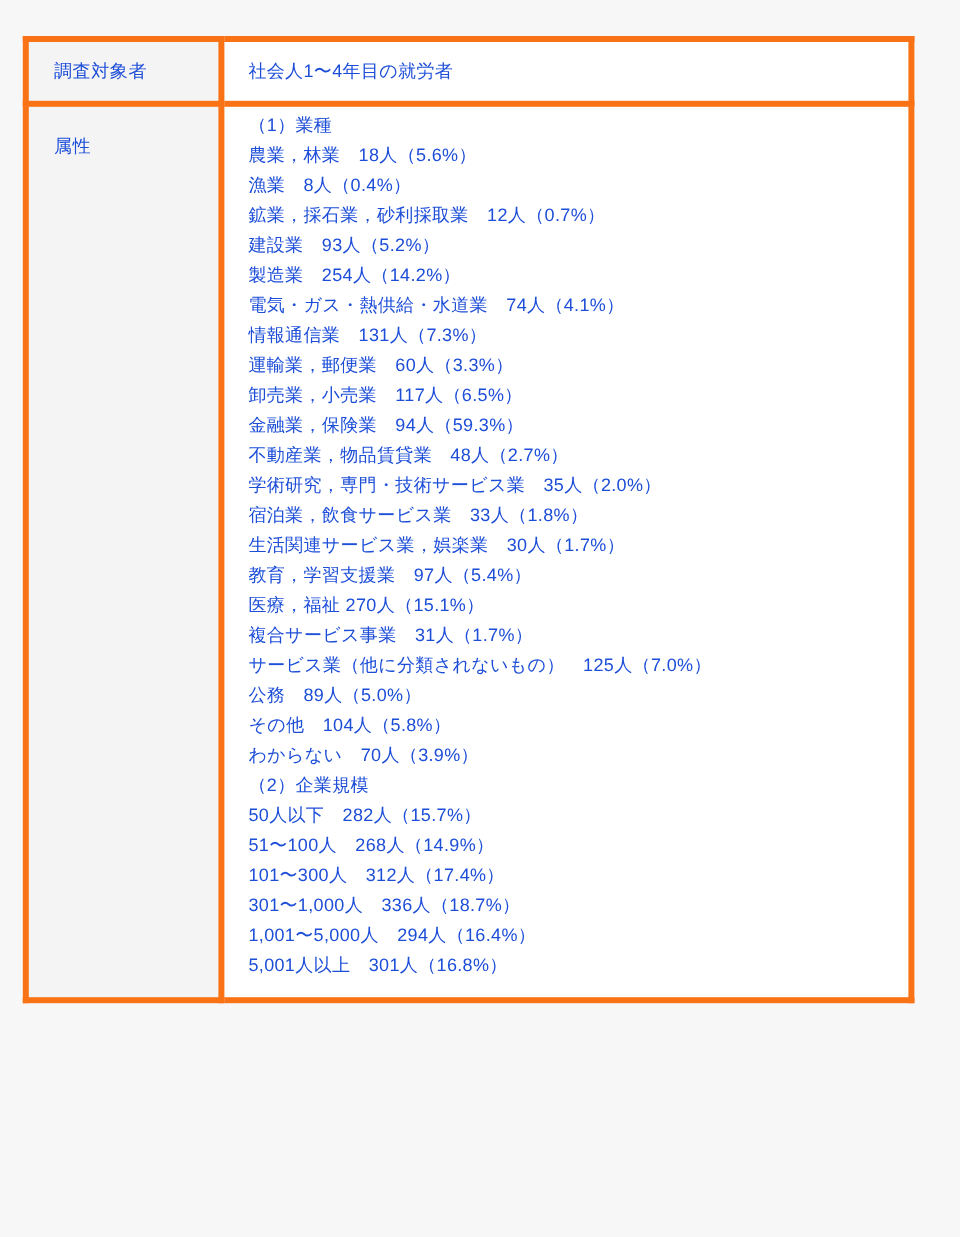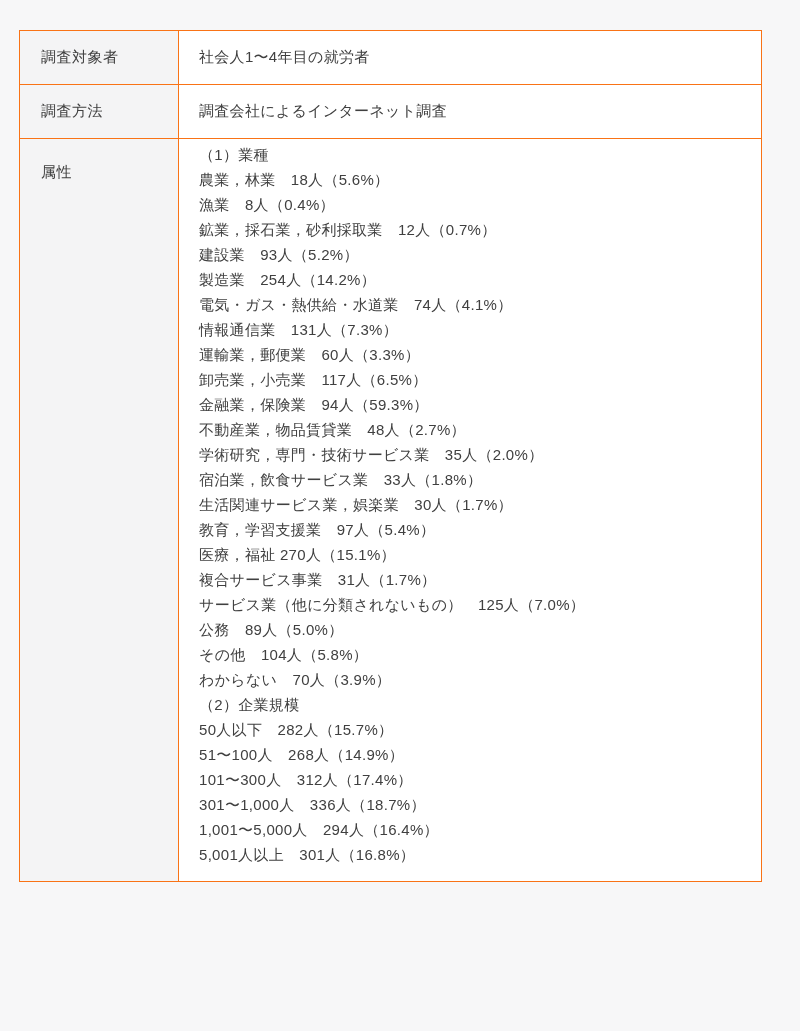--- a/index.html
+++ b/index.html
@@ -24,24 +24,24 @@
     position: absolute;
     left: 19px;
     top: 30px;
     width: 743px;
     border-collapse: collapse;
     table-layout: fixed;
     background: #ffffff;
   }
   table.survey-table th,
   table.survey-table td {
-    border: 1px solid #f97316;
+    border: 5px solid #f97316;
     font-size: 15px;
     font-weight: 400;
-    color: #404040;
+    color: #1d4ed8;
   }
   table.survey-table th {
     width: 129px;
     background: #f4f4f5;
     text-align: left;
     vertical-align: middle;
     padding: 0 8px 0 21px;
     letter-spacing: 0.5px;
   }
   table.survey-table td {
@@ -72,24 +72,20 @@
 </head>
 <body>
 
 <div class="page">
   <table class="survey-table">
     <tbody>
       <tr class="simple-row">
         <th>調査対象者</th>
         <td>社会人1〜4年目の就労者</td>
       </tr>
-      <tr class="simple-row">
-        <th>調査方法</th>
-        <td>調査会社によるインターネット調査</td>
-      </tr>
       <tr class="attributes-row">
         <th>属性</th>
         <td>
             <div class="attr-line">（1）業種</div>
             <div class="attr-line">農業，林業　18人（5.6%）</div>
             <div class="attr-line">漁業　8人（0.4%）</div>
             <div class="attr-line">鉱業，採石業，砂利採取業　12人（0.7%）</div>
             <div class="attr-line">建設業　93人（5.2%）</div>
             <div class="attr-line">製造業　254人（14.2%）</div>
             <div class="attr-line">電気・ガス・熱供給・水道業　74人（4.1%）</div>

